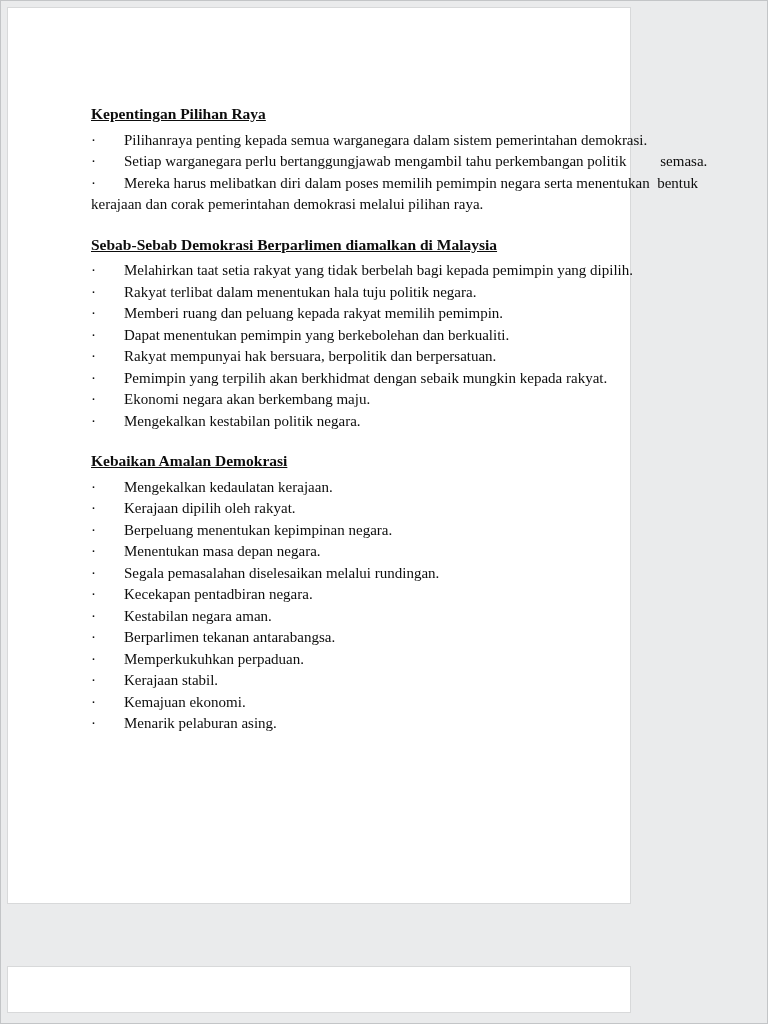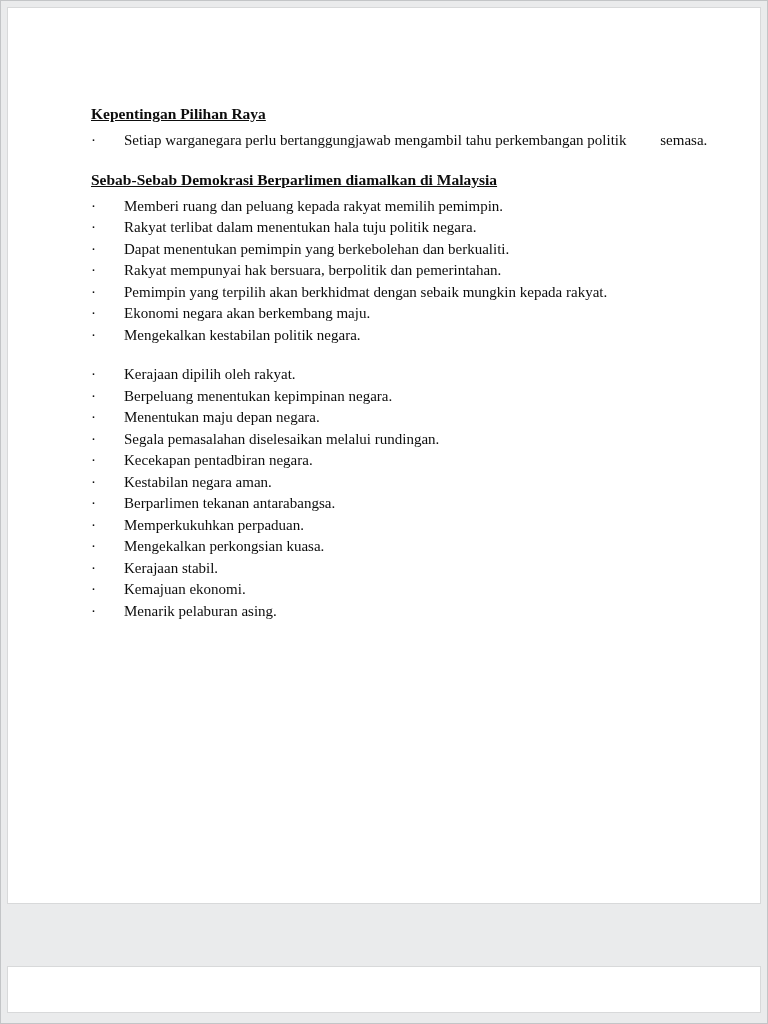--- a/index.html
+++ b/index.html
@@ -12,21 +12,21 @@
     color: #0d0d0d;
   }
   .viewport-frame {
     position: absolute; inset: 0;
     border: 1px solid #c3c5c7;
     pointer-events: none;
   }
   .page {
     position: absolute;
     left: 7px;
-    width: 754px;
+    width: 624px;
     background: #ffffff;
     border: 1px solid #d8d9da;
   }
   .page-1 { top: 7px; height: 897px; }
   .page-2 { top: 966px; height: 47px; }
   .content {
     padding: 95px 72px 0 83px;
   }
   .doc-section { margin: 0 0 18px 0; }
   .heading {
@@ -47,42 +47,47 @@
     width: 33px;
   }
 </style>
 </head>
 <body>
 
 <div class="page page-1">
   <main class="content" id="content">
       <section class="doc-section">
         <h2 class="heading">Kepentingan Pilihan Raya</h2>
+        <p class="item"><span class="bullet">·</span><span class="item-text">Pilihanraya penting kepada semua warganegara dalam sistem pemerintahan demokrasi.</span></p>
         <p class="item"><span class="bullet">·</span><span class="item-text">Setiap warganegara perlu bertanggungjawab mengambil tahu perkembangan politik         semasa.</span></p>
+        <p class="item"><span class="bullet">·</span><span class="item-text">Mereka harus melibatkan diri dalam poses memilih pemimpin negara serta menentukan  bentuk
+kerajaan dan corak pemerintahan demokrasi melalui pilihan raya.</span></p>
       </section>
       <section class="doc-section">
         <h2 class="heading">Sebab-Sebab Demokrasi Berparlimen diamalkan di Malaysia</h2>
+        <p class="item"><span class="bullet">·</span><span class="item-text">Melahirkan taat setia rakyat yang tidak berbelah bagi kepada pemimpin yang dipilih.</span></p>
+        <p class="item"><span class="bullet">·</span><span class="item-text">Rakyat terlibat dalam menentukan hala tuju politik negara.</span></p>
         <p class="item"><span class="bullet">·</span><span class="item-text">Memberi ruang dan peluang kepada rakyat memilih pemimpin.</span></p>
-        <p class="item"><span class="bullet">·</span><span class="item-text">Rakyat terlibat dalam menentukan hala tuju politik negara.</span></p>
         <p class="item"><span class="bullet">·</span><span class="item-text">Dapat menentukan pemimpin yang berkebolehan dan berkualiti.</span></p>
-        <p class="item"><span class="bullet">·</span><span class="item-text">Rakyat mempunyai hak bersuara, berpolitik dan pemerintahan.</span></p>
+        <p class="item"><span class="bullet">·</span><span class="item-text">Rakyat mempunyai hak bersuara, berpolitik dan berpersatuan.</span></p>
         <p class="item"><span class="bullet">·</span><span class="item-text">Pemimpin yang terpilih akan berkhidmat dengan sebaik mungkin kepada rakyat.</span></p>
         <p class="item"><span class="bullet">·</span><span class="item-text">Ekonomi negara akan berkembang maju.</span></p>
         <p class="item"><span class="bullet">·</span><span class="item-text">Mengekalkan kestabilan politik negara.</span></p>
       </section>
       <section class="doc-section">
+        <h2 class="heading">Kebaikan Amalan Demokrasi</h2>
+        <p class="item"><span class="bullet">·</span><span class="item-text">Mengekalkan kedaulatan kerajaan.</span></p>
         <p class="item"><span class="bullet">·</span><span class="item-text">Kerajaan dipilih oleh rakyat.</span></p>
         <p class="item"><span class="bullet">·</span><span class="item-text">Berpeluang menentukan kepimpinan negara.</span></p>
-        <p class="item"><span class="bullet">·</span><span class="item-text">Menentukan maju depan negara.</span></p>
+        <p class="item"><span class="bullet">·</span><span class="item-text">Menentukan masa depan negara.</span></p>
         <p class="item"><span class="bullet">·</span><span class="item-text">Segala pemasalahan diselesaikan melalui rundingan.</span></p>
         <p class="item"><span class="bullet">·</span><span class="item-text">Kecekapan pentadbiran negara.</span></p>
         <p class="item"><span class="bullet">·</span><span class="item-text">Kestabilan negara aman.</span></p>
         <p class="item"><span class="bullet">·</span><span class="item-text">Berparlimen tekanan antarabangsa.</span></p>
         <p class="item"><span class="bullet">·</span><span class="item-text">Memperkukuhkan perpaduan.</span></p>
-        <p class="item"><span class="bullet">·</span><span class="item-text">Mengekalkan perkongsian kuasa.</span></p>
         <p class="item"><span class="bullet">·</span><span class="item-text">Kerajaan stabil.</span></p>
         <p class="item"><span class="bullet">·</span><span class="item-text">Kemajuan ekonomi.</span></p>
         <p class="item"><span class="bullet">·</span><span class="item-text">Menarik pelaburan asing.</span></p>
       </section>
     </main>
 </div>
 
 <div class="page page-2"></div>
 
 <div class="viewport-frame"></div>

